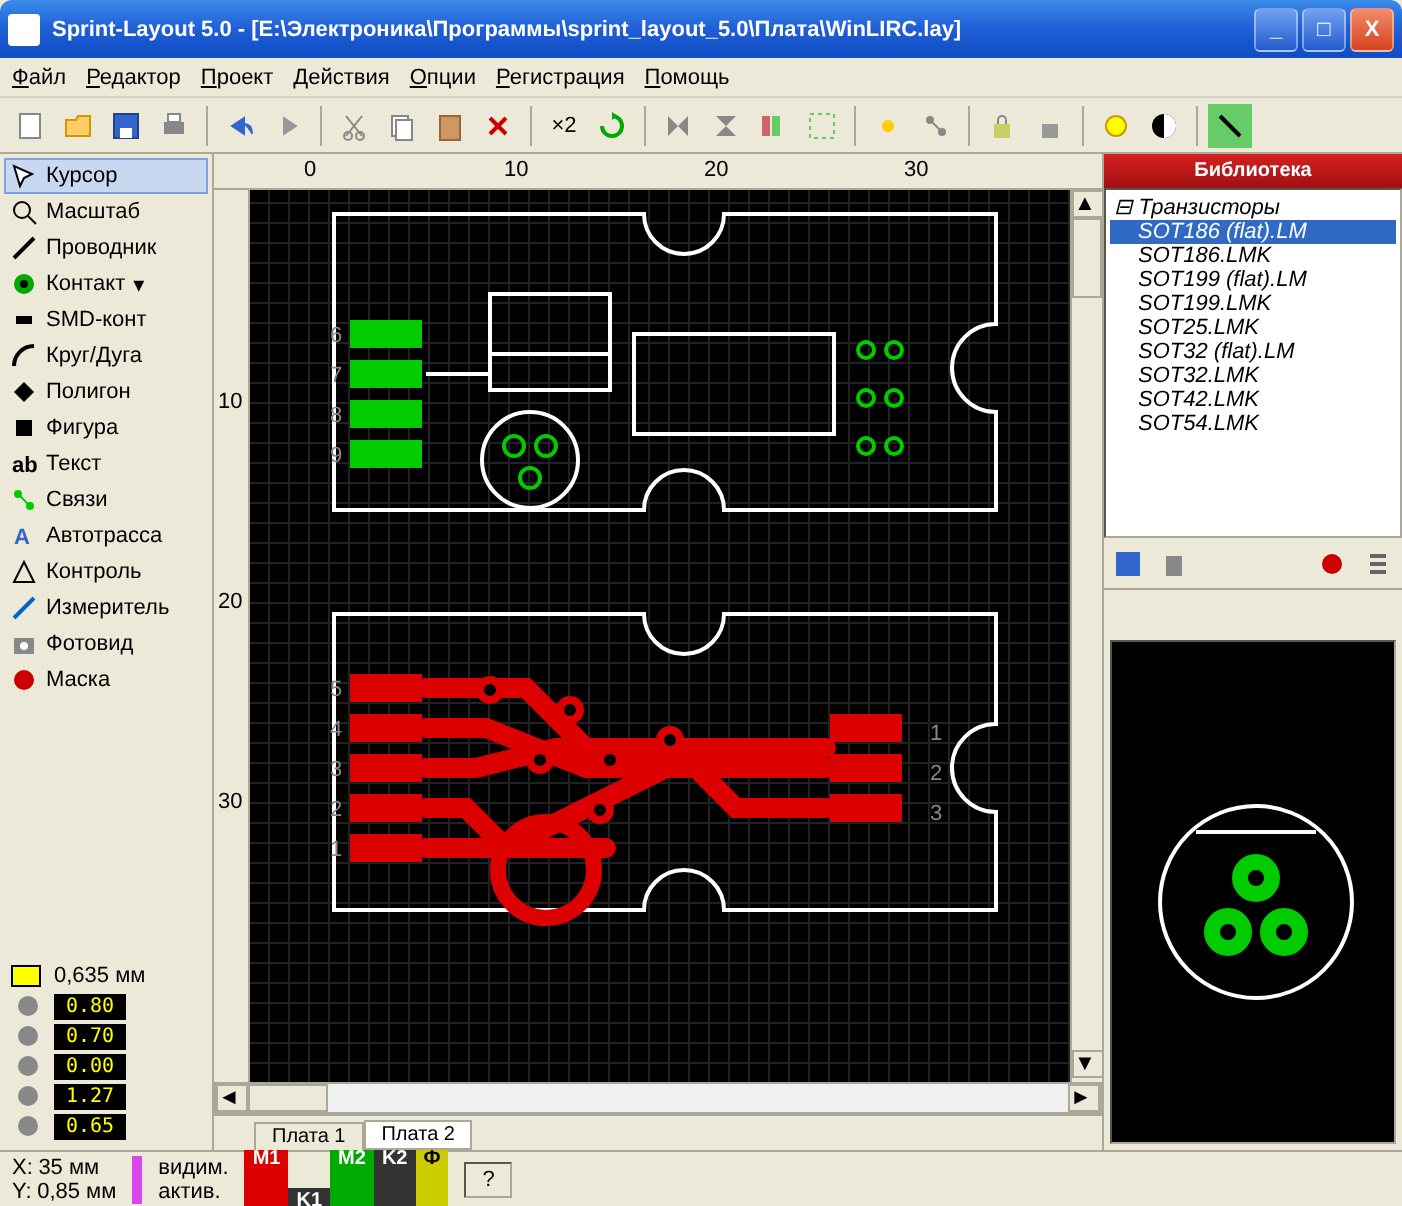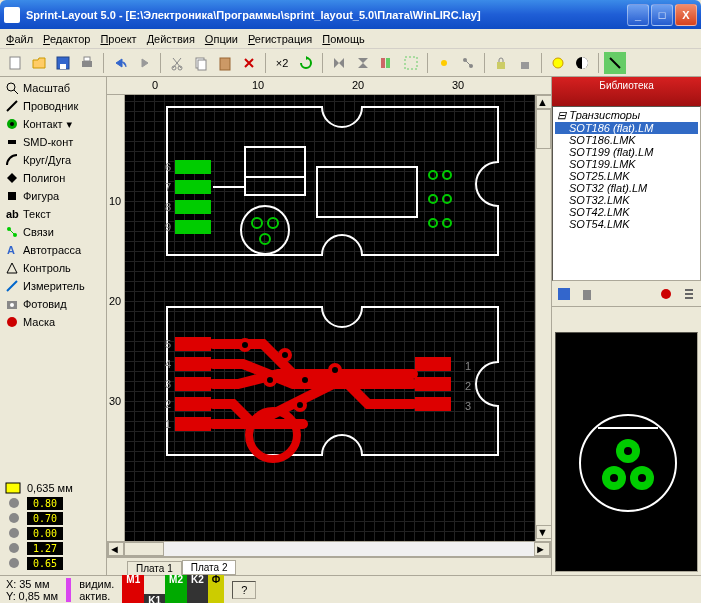--- a/index.html
+++ b/index.html
@@ -44,21 +44,21 @@
 
 .tabs-bottom { height: 18px; background: #ece9d8; display: flex; align-items: flex-end; padding-left: 20px; border-top: 1px solid #aca899; }
 .tab { background: #fff; border: 1px solid #aca899; padding: 1px 8px; font-size: 10px; }
 .tab.active { background: #ece9d8; border-bottom: none; }
 .scrollb { height: 16px; background: #ece9d8; border: 1px solid #aca899; display: flex; }
 .sb-btn { width: 16px; height: 14px; background: #ece9d8; border: 1px solid #aca899; }
 .sb-thumb { flex: 0 0 40px; background: #ece9d8; border: 1px solid #aca899; }
 .sb-track { flex: 1; background: #f0f0f0; }
 
 .right-panel { width: 150px; background: #ece9d8; border-left: 1px solid #aca899; display: flex; flex-direction: column; }
-.lib-header { height: 29px; background: linear-gradient(#d62020,#a01010); color: #fff; text-align: center; font-weight: normal; font-size: 10px; line-height: 17px; }
+.lib-header { height: 17px; background: linear-gradient(#d62020,#a01010); color: #fff; text-align: center; font-weight: bold; font-size: 10px; line-height: 17px; }
 .lib-tree { background: #fff; height: 175px; overflow: hidden; border: 1px inset #aca899; padding: 2px; font-style: italic; }
 .lib-tree .item { padding: 0 2px 0 14px; white-space: nowrap; }
 .lib-tree .item.sel { background: #316ac5; color: #fff; }
 .lib-tree .root { padding-left: 2px; }
 .lib-tools { height: 26px; display: flex; align-items: center; gap: 3px; padding: 2px; border-bottom: 1px solid #aca899; }
 .lib-tools .tbtn2 { width: 20px; height: 20px; display: flex; align-items: center; justify-content: center; }
 .preview { flex: 1; background: #000; border: 1px inset #aca899; position: relative; margin: 25px 3px 3px 3px; }
 .preview-hint { height: 16px; background: #000; color: #fff; text-align: center; font-size: 9px; line-height: 16px; }
 
 .statusbar { height: 28px; background: #ece9d8; border-top: 1px solid #aca899; display: flex; align-items: center; padding: 0 6px; gap: 8px; }
@@ -219,20 +219,26 @@
   <div class="tbtn" style="background:#6c6">
       <svg width="16" height="16">
         <path d="M3 3l10 10" stroke="#000" stroke-width="2"></path>
       </svg>
     </div>
 </div>
 
 <div class="main">
   <div class="left-panel">
     <div class="tools" id="tools">
+        <div class="tool active">
+          <svg class="ticon" width="14" height="14">
+            <path d="M2 2l3 10 2-4 4-2z" fill="#fff" stroke="#000"></path>
+          </svg>
+          <span>Курсор</span>
+        </div>
         <div class="tool">
           <svg class="ticon" width="14" height="14">
             <circle cx="6" cy="6" r="4" fill="none" stroke="#000"></circle>
             <line x1="9" y1="9" x2="13" y2="13" stroke="#000"></line>
           </svg>
           <span>Масштаб</span>
         </div>
         <div class="tool">
           <svg class="ticon" width="14" height="14">
             <path d="M2 12L12 2" stroke="#000" stroke-width="2"></path>

